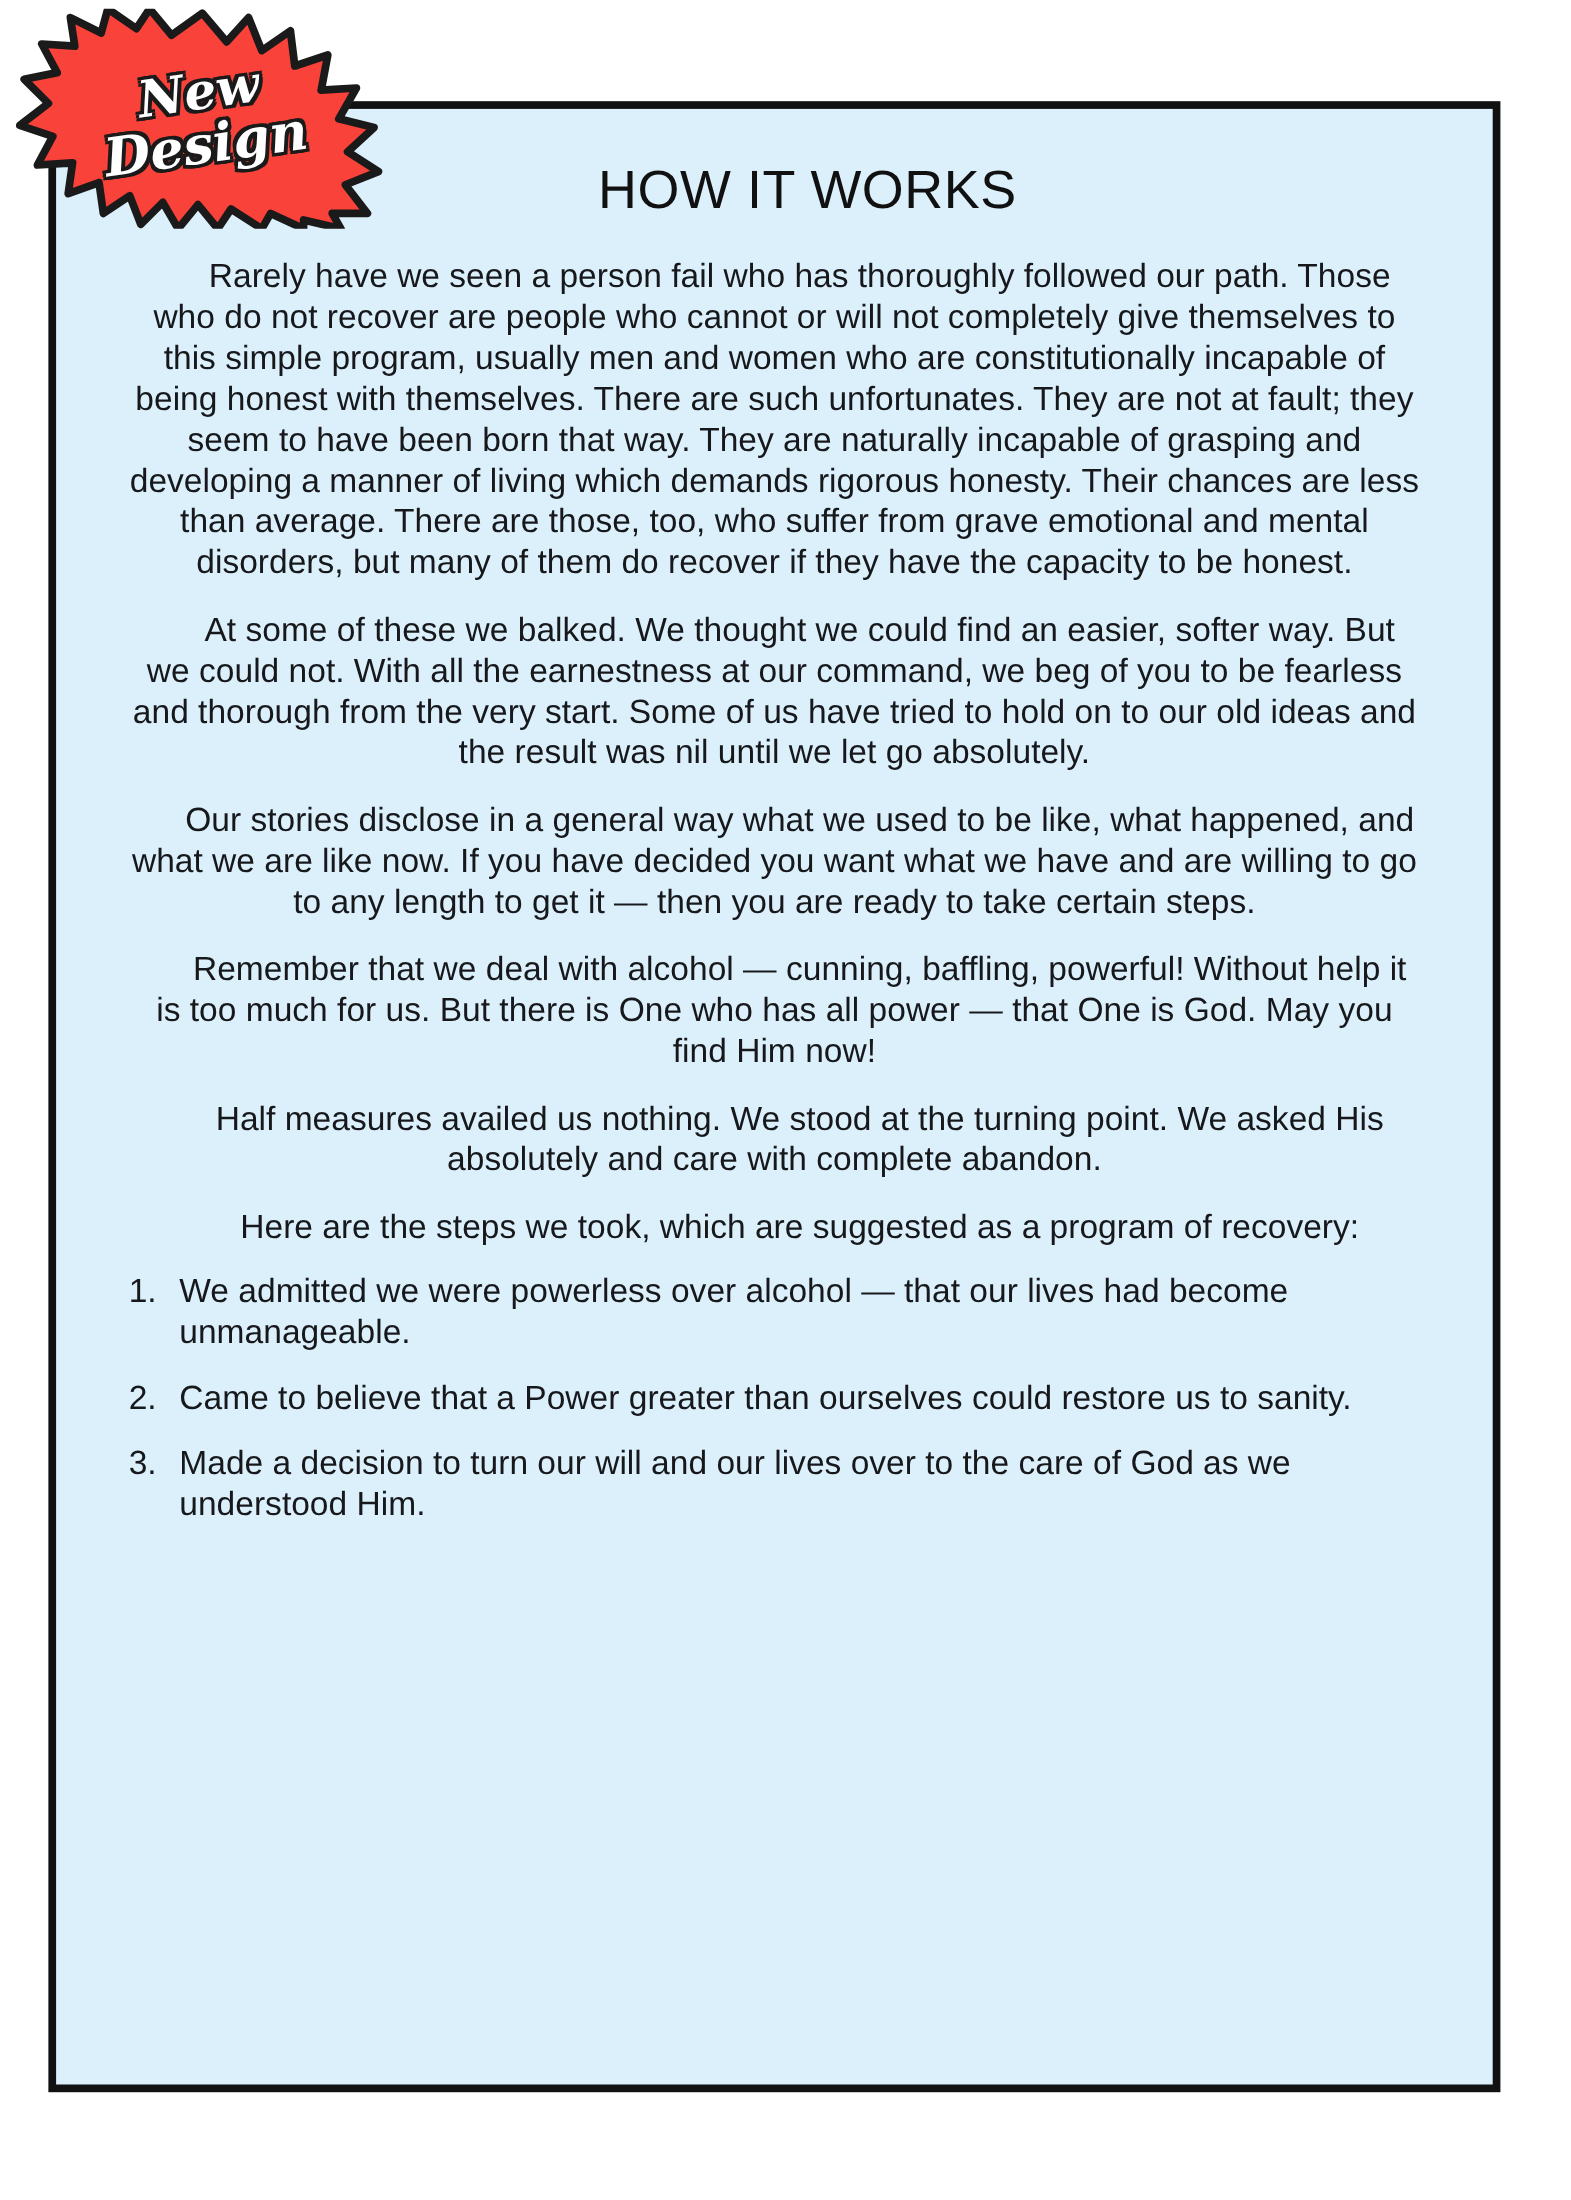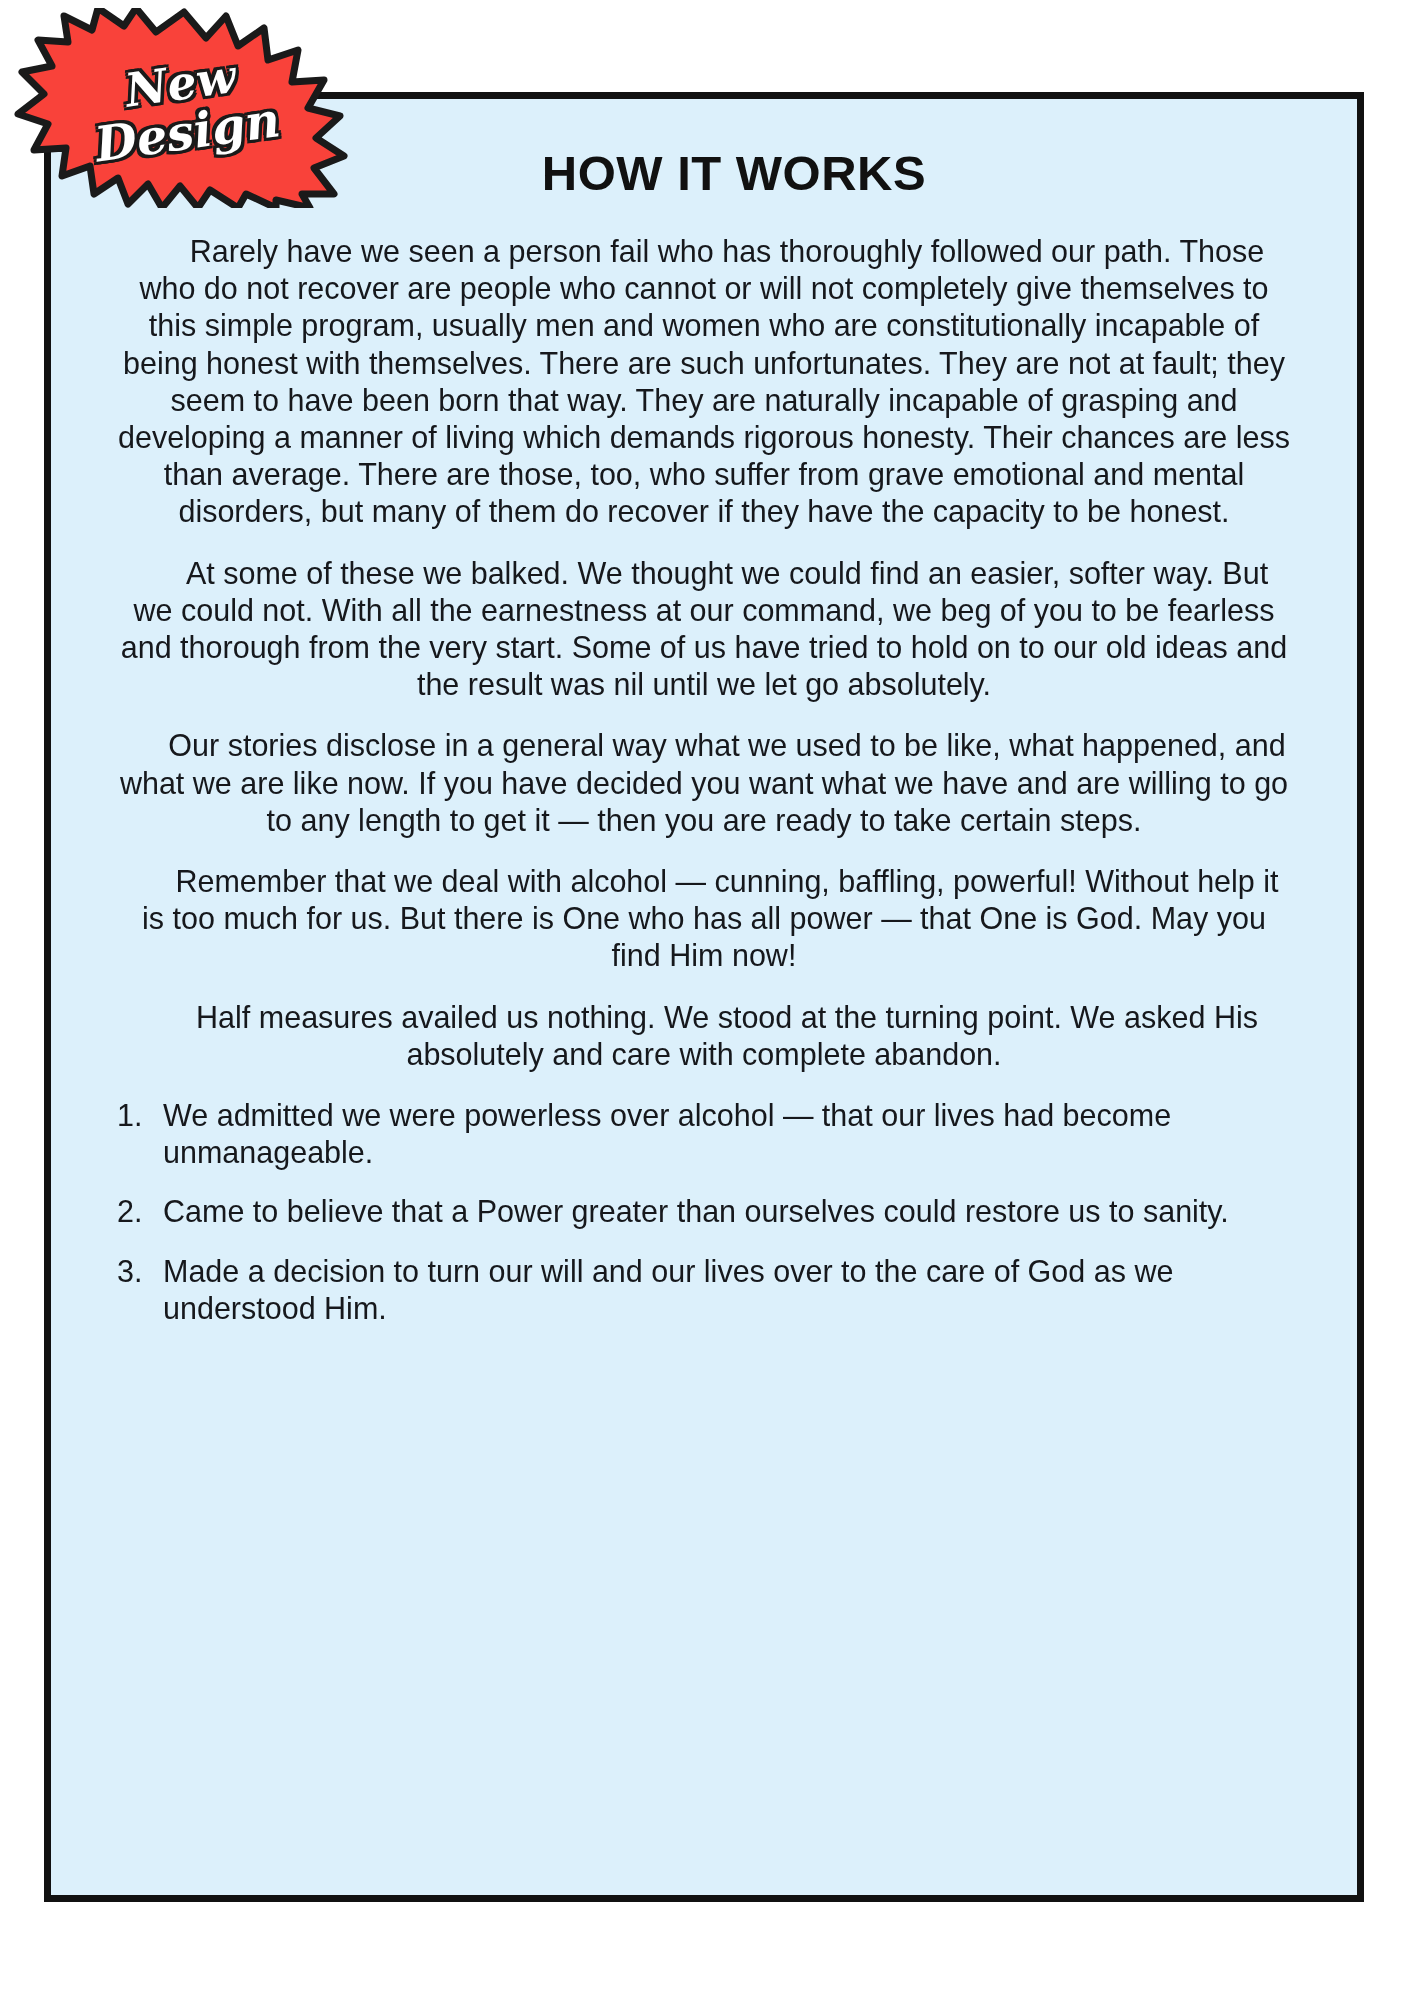--- a/index.html
+++ b/index.html
@@ -42,21 +42,21 @@
     top: 0;
     right: 0;
     bottom: 0;
     padding: 46px 66px 30px 66px;
     box-sizing: border-box;
   }
 
   .title {
     text-align: center;
     font-family: "Liberation Sans", sans-serif;
-    font-weight: bold;
+    font-weight: normal;
     font-size: 49px;
     letter-spacing: 0.5px;
     color: #111111;
     margin: 0 0 32px 0;
     padding-left: 60px;
   }
 
   .para {
     font-family: "Liberation Sans", sans-serif;
     font-size: 30.5px;
@@ -157,20 +157,21 @@
   <div class="card">
     <div class="card-inner">
 
       <h1 class="title">HOW IT WORKS</h1>
 
       <p class="para">Rarely have we seen a person fail who has thoroughly followed our path. Those who do not recover are people who cannot or will not completely give themselves to this simple program, usually men and women who are constitutionally incapable of being honest with themselves. There are such unfortunates. They are not at fault; they seem to have been born that way. They are naturally incapable of grasping and developing a manner of living which demands rigorous honesty. Their chances are less than average. There are those, too, who suffer from grave emotional and mental disorders, but many of them do recover if they have the capacity to be honest.</p>
       <p class="para">At some of these we balked. We thought we could find an easier, softer way. But we could not. With all the earnestness at our command, we beg of you to be fearless and thorough from the very start. Some of us have tried to hold on to our old ideas and the result was nil until we let go absolutely.</p>
       <p class="para">Our stories disclose in a general way what we used to be like, what happened, and what we are like now. If you have decided you want what we have and are willing to go to any length to get it — then you are ready to take certain steps.</p>
       <p class="para">Remember that we deal with alcohol — cunning, baffling, powerful! Without help it is too much for us. But there is One who has all power — that One is God. May you find Him now!</p>
       <p class="para">Half measures availed us nothing. We stood at the turning point. We asked His absolutely and care with complete abandon.</p>
+      <p class="para tight">Here are the steps we took, which are suggested as a program of recovery:</p>
 
       <ol class="steps">
         <li class="step">
           <span class="num">1.</span>
           <span>We admitted we were powerless over alcohol — that our lives had become unmanageable.</span>
         </li>
         <li class="step">
           <span class="num">2.</span>
           <span>Came to believe that a Power greater than ourselves could restore us to sanity.</span>
         </li>

